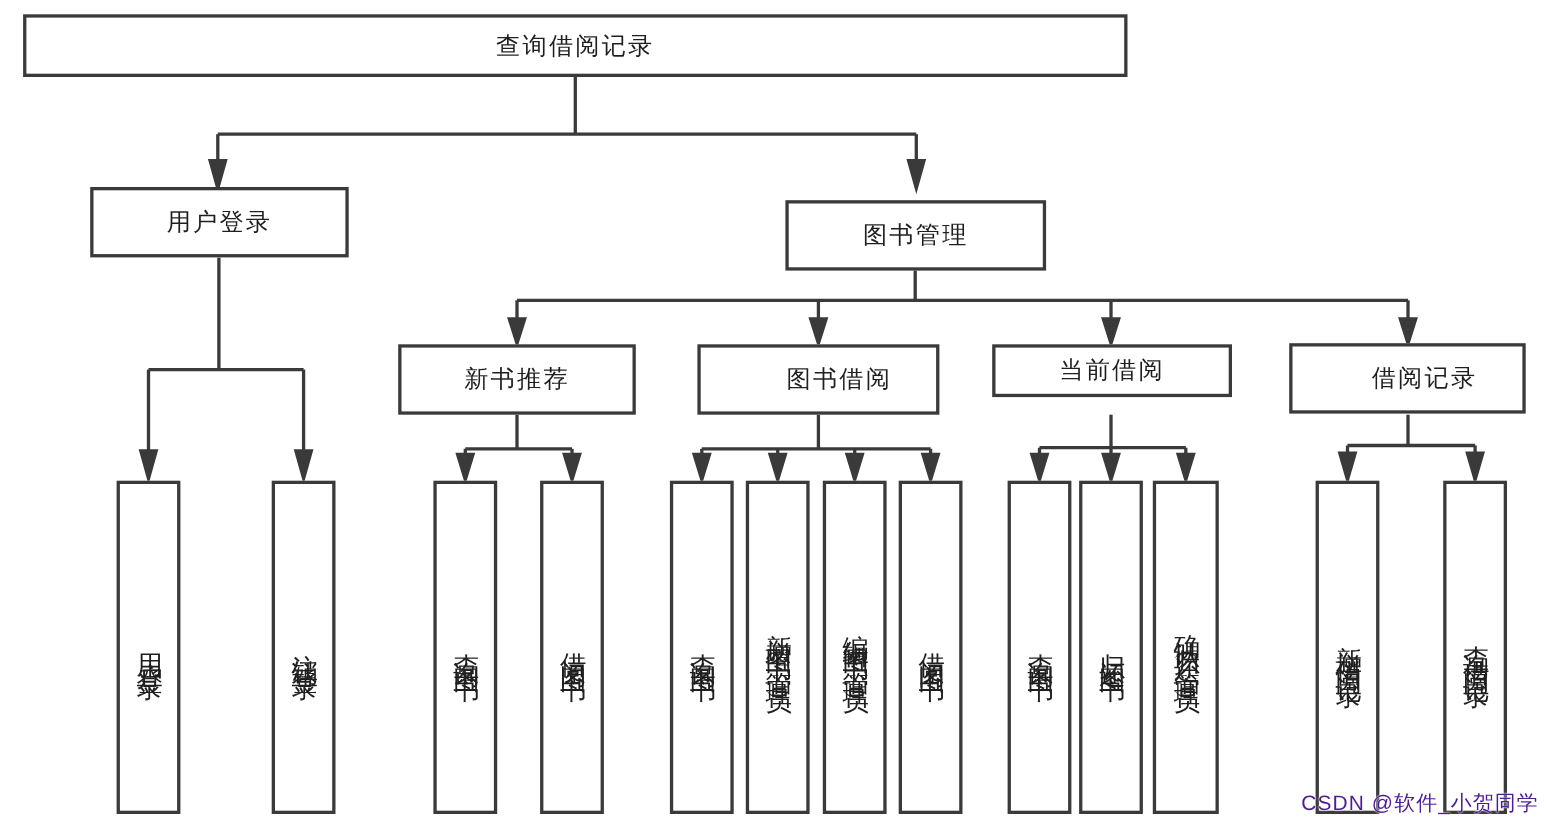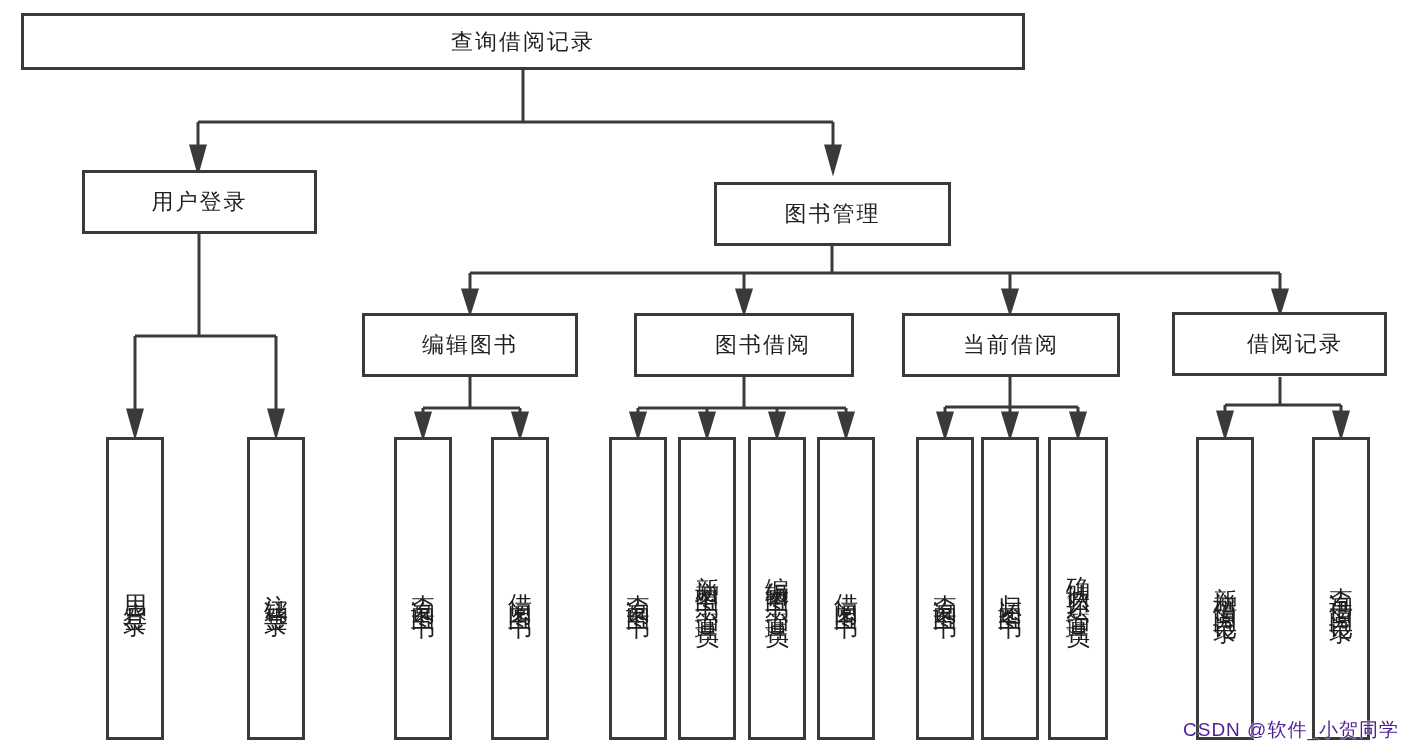--- a/index.html
+++ b/index.html
@@ -133,23 +133,23 @@
       <line x1="1341" y1="405" x2="1341" y2="414"></line>
         <polygon points="1334,412 1348,412 1341,436"></polygon>
     </g>
   </svg>
 
   <div class="box h-box" style="left:21px; top:13px; width:1004px; height:57px;">查询借阅记录</div>
 
   <div class="box h-box" style="left:82px; top:170px; width:235px; height:64px;">用户登录</div>
   <div class="box h-box" style="left:714px; top:170px; width:237px; height:64px;margin-top:12px;">图书管理</div>
 
-  <div class="box h-box" style="left:362px; top:313px; width:216px; height:64px;">编辑图书</div>
+  <div class="box h-box" style="left:362px; top:313px; width:216px; height:64px;">新书推荐</div>
   <div class="box h-box" style="left:634px; top:313px; width:220px; height:64px;padding-left:38px;">图书借阅</div>
-  <div class="box h-box" style="left:902px; top:313px; width:218px; height:64px;font-family:Liberation Serif, serif;">当前借阅</div>
+  <div class="box h-box" style="left:902px; top:313px; width:218px; height:48px;font-family:Liberation Serif, serif;">当前借阅</div>
   <div class="box h-box" style="left:1172px; top:312px; width:215px; height:64px;padding-left:31px;">借阅记录</div>
 
   <div class="box v-box" style="left:106px;">用户登录</div>
   <div class="box v-box" style="left:247px;">注销登录</div>
 
   <div class="box v-box" style="left:394px;">查询图书</div>
   <div class="box v-box" style="left:491px;">借阅图书</div>
 
   <div class="box v-box" style="left:609px;">查询图书</div>
   <div class="box v-box" style="left:678px;">新增图书（管理员）</div>

